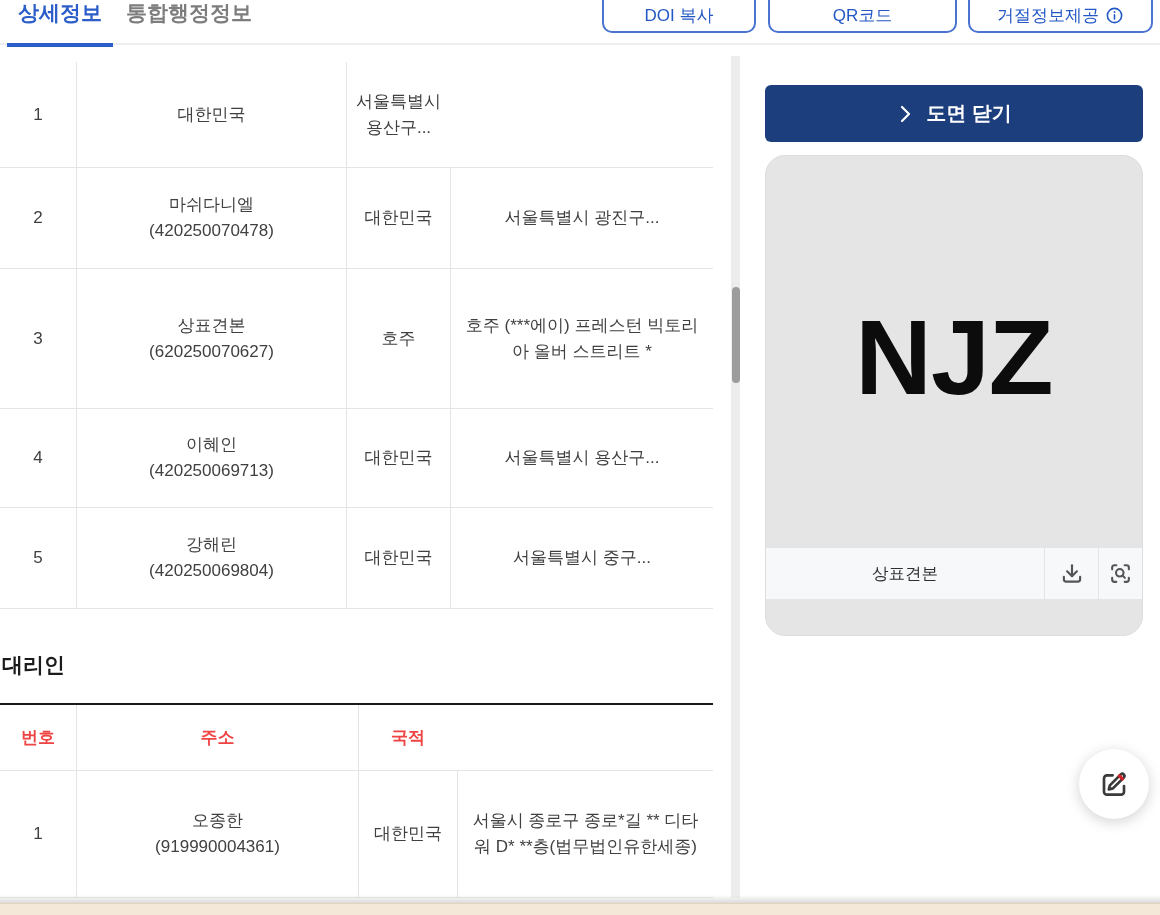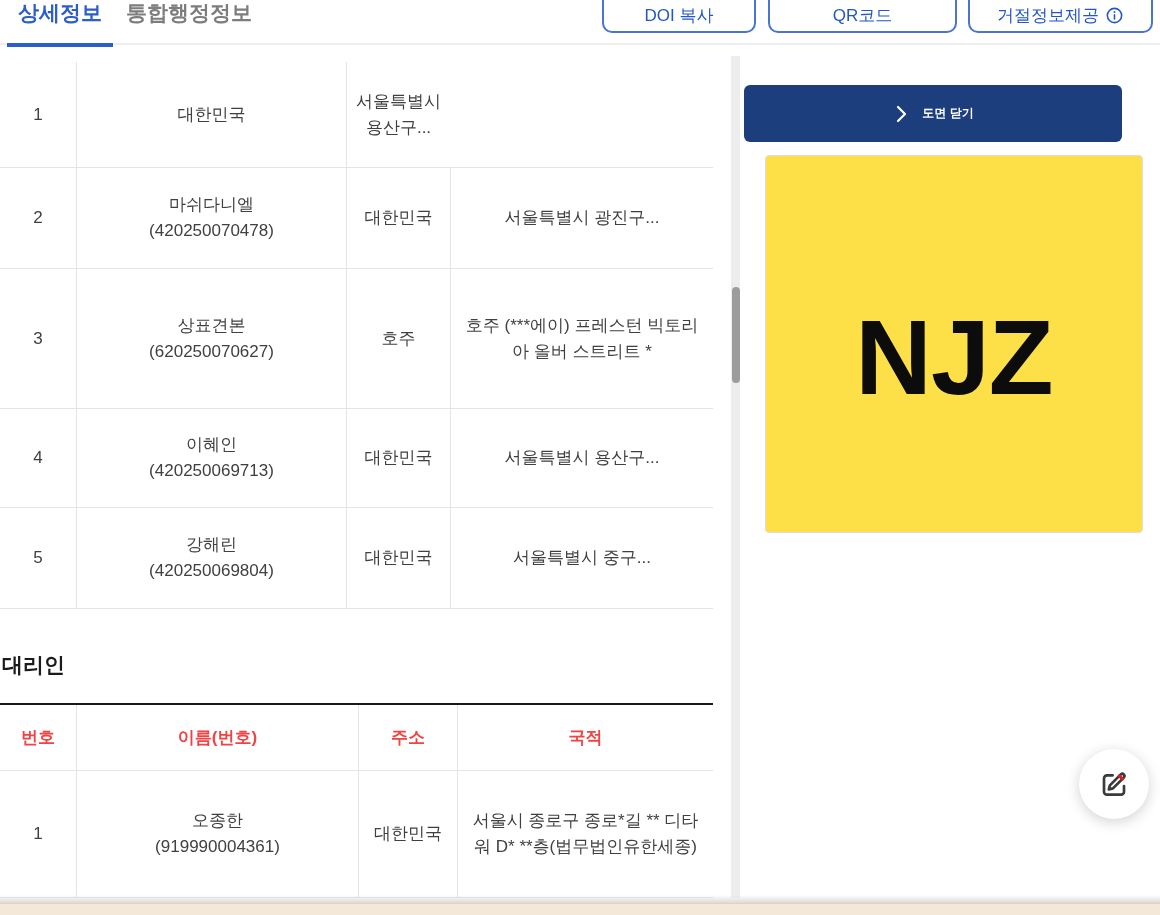--- a/index.html
+++ b/index.html
@@ -46,26 +46,26 @@
   .g-head .cell { color:#ef4444; font-weight:700; }
   .g-body { height:127px; }
 
   
   .sb-track { position:absolute; left:731px; top:56px; width:9px; height:842px;
     background:#ededed; }
   .sb-thumb { position:absolute; left:0.5px; top:231px; width:8px; height:96px;
     background:#9c9c9c; border-radius:4px; cursor:pointer; }
 
   
-  .close-btn { position:absolute; left:744px; top:85px; width:378px; height:57px;
+  .close-btn { position:absolute; left:765px; top:85px; width:378px; height:57px;
     background:#1d3e7c; border-radius:6px; display:flex; align-items:center;
-    justify-content:center; gap:12px; color:#fff; font-size:12px; font-weight:700;
+    justify-content:center; gap:12px; color:#fff; font-size:20px; font-weight:700;
     cursor:pointer; }
-  .img-panel { position:absolute; left:765px; top:155px; width:378px; height:378px;
-    background:#fde047; border:1px solid #dcdddf; border-radius:4px; overflow:hidden; }
+  .img-panel { position:absolute; left:765px; top:155px; width:378px; height:481px;
+    background:#e5e5e5; border:1px solid #dcdddf; border-radius:20px; overflow:hidden; }
   .img-area { height:391px; display:flex; align-items:center; justify-content:center; }
   .tm-text { font-size:106px; font-weight:800; letter-spacing:-1px; color:#0c0c0c;
     margin-top:12px; }
   .panel-bar { height:52px; border-top:1px solid #e3e4e6; background:#f7f8fa;
     display:flex; align-items:stretch; }
   .bar-label { flex:1; display:flex; align-items:center; justify-content:center;
     font-size:16.5px; color:#2e2e2e; }
   .bar-btn { width:54px; border-left:1px solid #e3e4e6; display:flex;
     align-items:center; justify-content:center; cursor:pointer; background:#f7f8fa; }
   .bar-btn.zoomcell { width:44px; }
@@ -150,21 +150,20 @@
       </div>
       <div class="cell">대한민국</div>
       <div class="cell addr">서울특별시 중구...</div>
     </div>
   </div>
 
   <div class="agent-title">대리인</div>
   <div class="agent-table">
     <div class="g-row g-head">
       <div class="cell">번호</div>
-      <div class="cell">이름(번호)</div>
       <div class="cell">주소</div>
       <div class="cell">국적</div>
     </div>
     <div class="g-row g-body">
       <div class="cell">1</div>
       <div class="cell">
         <span>오종한</span>
         <span>(919990004361)</span>
       </div>
       <div class="cell">대한민국</div>

